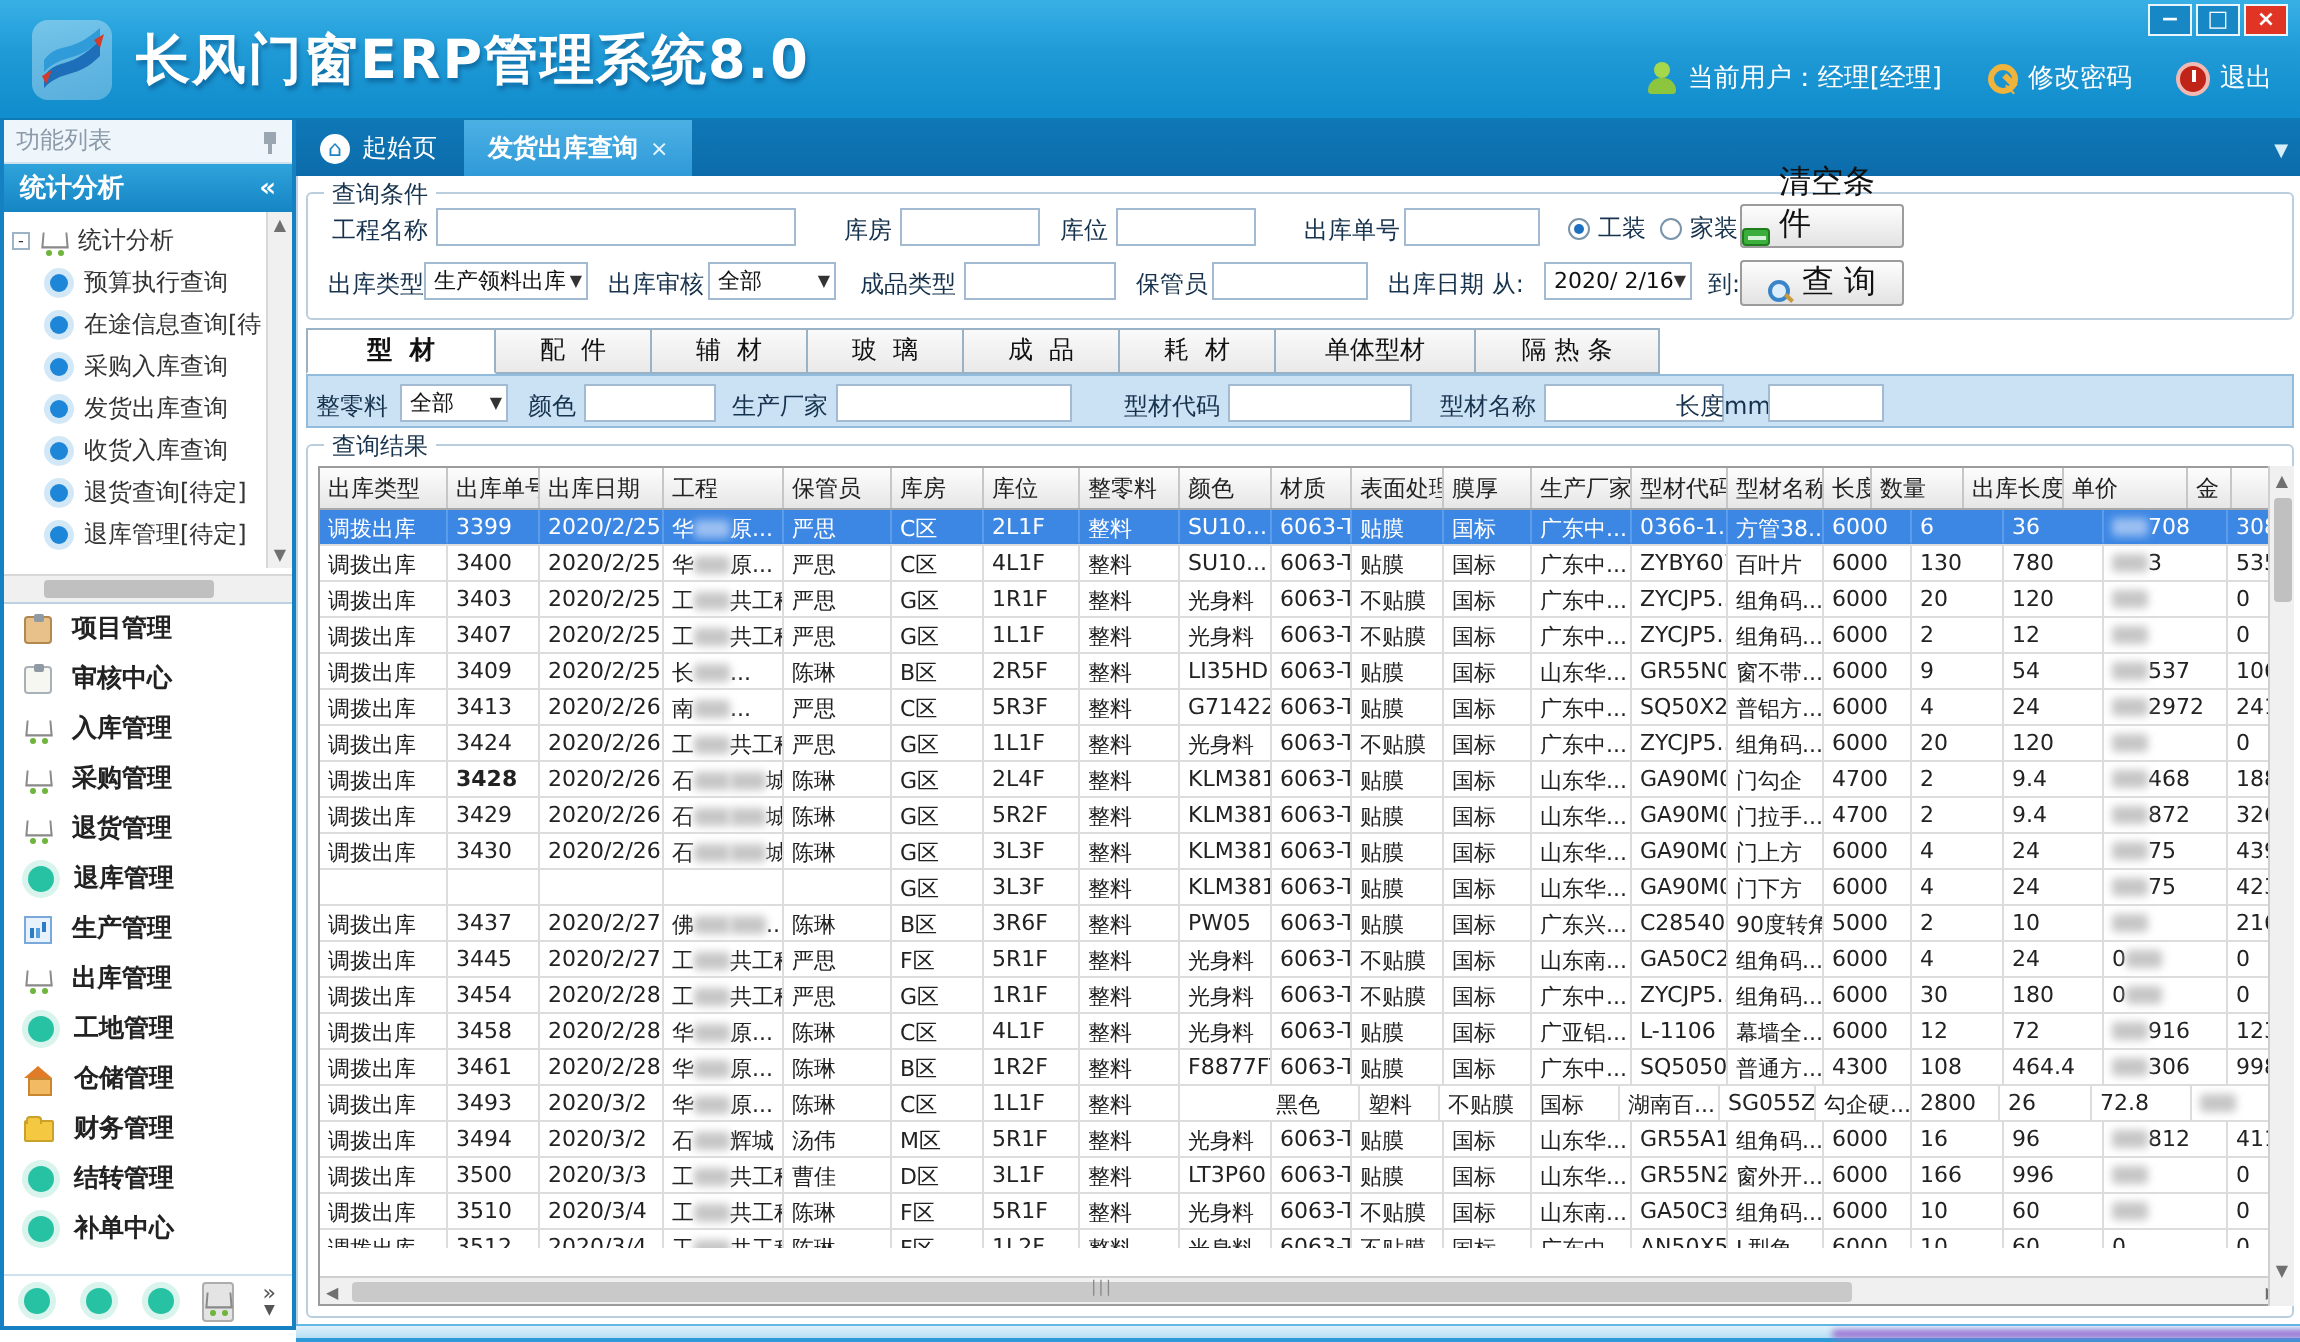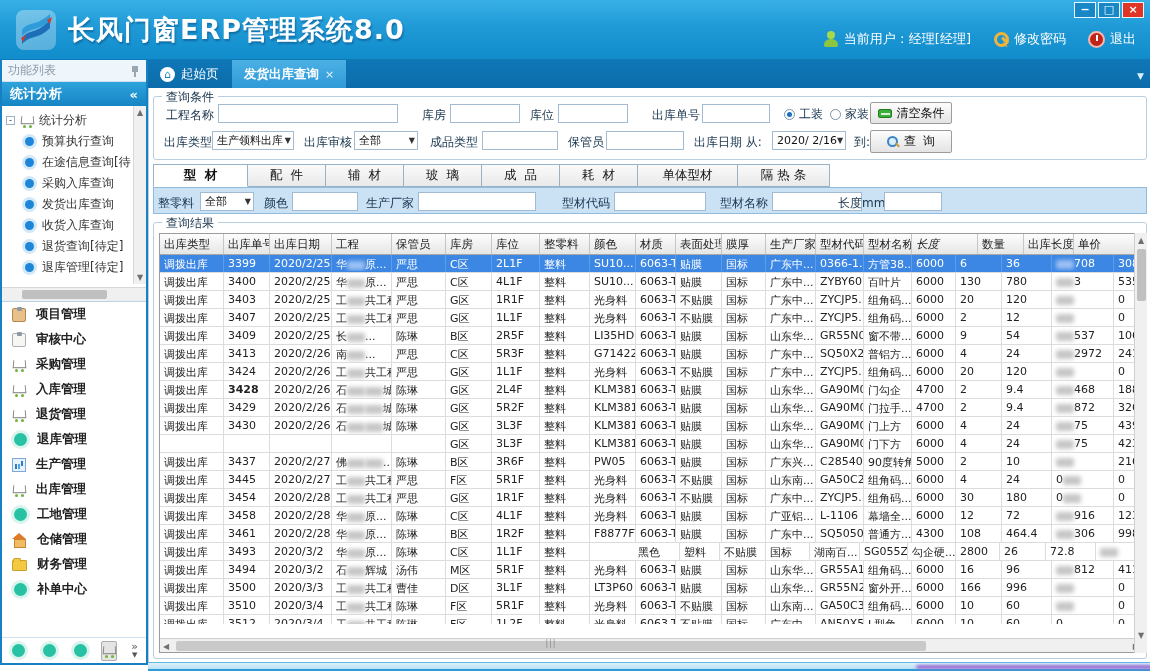--- a/index.html
+++ b/index.html
@@ -86,21 +86,21 @@
   .fs-filters { left:4px; top:8px; width:994px; height:64px; }
   .lbl { position:absolute; font-size:12px; color:#16324c; white-space:nowrap; }
   .inp { position:absolute; height:19px; border:1px solid #a3bbd2; background:#fff; }
   .combo { position:absolute; height:19px; border:1px solid #a3bbd2; background:#fff; font-size:11px; color:#111;
     display:flex; align-items:center; justify-content:space-between; padding:0 2px 0 4px; white-space:nowrap; overflow:hidden; }
   .combo .arr { font-size:8px; color:#333; flex:none; }
   .radio { position:absolute; display:flex; align-items:center; gap:4px; font-size:12px; color:#16324c; }
   .rdot { width:11px; height:11px; border-radius:50%; border:1px solid #7a94aa; background:#fff; position:relative; }
   .rdot.on::before { content:""; position:absolute; left:2px; top:2px; width:5px; height:5px; border-radius:50%; background:#1d6fc0; }
   .btn { position:absolute; height:22px; background:linear-gradient(#fdfdfd,#e3e3e3); border:1px solid #9c9c9c; border-radius:2px;
-    font-size:12px; color:#111; display:flex; align-items:center; justify-content:center; gap:5px;font-family:Liberation Mono, monospace; }
+    font-size:16px; color:#111; display:flex; align-items:flex-end; justify-content:center; gap:5px; }
   .ic-clear { width:14px; height:9px; background:#3cae3c; border:1px solid #1e7e1e; border-radius:2px; position:relative; }
   .ic-clear::before { content:""; position:absolute; left:2px; top:3px; width:9px; height:2px; background:#d8f2d8; }
   .ic-mag { width:12px; height:12px; position:relative; }
   .ic-mag::before { content:""; position:absolute; left:0; top:0; width:7px; height:7px; border:2px solid #3a85c8; border-radius:50%; background:#dceefc; }
   .ic-mag::after { content:""; position:absolute; left:8px; top:8px; width:5px; height:2px; background:#c89a3a; transform:rotate(45deg); }
 
   
   .mat-tabs { position:absolute; left:4px; top:76px; height:23px; display:flex; }
   .mat-tab { height:23px; border:1px solid #9ab2c6; border-left:none; background:linear-gradient(#fafafa,#e9e9e9);
     font-size:12.5px; color:#111; display:flex; align-items:center; justify-content:center; white-space:pre; }
@@ -230,25 +230,25 @@
         <div class="nav-item">
           <span class="mi mi-clipboard"></span>
           <span>项目管理</span>
         </div>
         <div class="nav-item">
           <span class="mi mi-clipboard-light"></span>
           <span>审核中心</span>
         </div>
         <div class="nav-item">
           <span class="mi mi-cart"></span>
+          <span>入库管理</span>
+        </div>
+        <div class="nav-item">
+          <span class="mi mi-cart"></span>
           <span>采购管理</span>
-        </div>
-        <div class="nav-item">
-          <span class="mi mi-cart"></span>
-          <span>入库管理</span>
         </div>
         <div class="nav-item">
           <span class="mi mi-cart"></span>
           <span>退货管理</span>
         </div>
         <div class="nav-item">
           <span class="mi mi-circle"></span>
           <span>退库管理</span>
         </div>
         <div class="nav-item">
@@ -263,20 +263,24 @@
           <span class="mi mi-circle"></span>
           <span>工地管理</span>
         </div>
         <div class="nav-item">
           <span class="mi mi-house"></span>
           <span>仓储管理</span>
         </div>
         <div class="nav-item">
           <span class="mi mi-folder"></span>
           <span>财务管理</span>
+        </div>
+        <div class="nav-item">
+          <span class="mi mi-circle"></span>
+          <span>结转管理</span>
         </div>
         <div class="nav-item">
           <span class="mi mi-circle"></span>
           <span>补单中心</span>
         </div>
       </div>
     <div class="nav-footer">
       <span class="dots3">
         <span class="mi mi-circle"></span>
         <span class="mi mi-circle"></span>
@@ -401,21 +405,21 @@
               <div class="th" style="width: 46px;">库房</div>
               <div class="th" style="width: 48px;">库位</div>
               <div class="th" style="width: 50px;">整零料</div>
               <div class="th" style="width: 46px;">颜色</div>
               <div class="th" style="width: 40px;">材质</div>
               <div class="th" style="width: 46px;">表面处理</div>
               <div class="th" style="width: 44px;">膜厚</div>
               <div class="th" style="width: 50px;">生产厂家</div>
               <div class="th" style="width: 48px;">型材代码</div>
               <div class="th" style="width: 48px;">型材名称</div>
-              <div class="th" style="width: 66px; font-style: italic;">长度</div>
+              <div class="th" style="width: 24px;">长度</div>
               <div class="th" style="width: 46px;">数量</div>
               <div class="th" style="width: 50px;">出库长度</div>
               <div class="th" style="width: 62px;">单价</div>
               <div class="th" style="width: 22px;">金</div>
             </div>
           <div class="grid-body" id="grid-body">
               <div class="tr sel">
                 <div class="td" style="width: 64px;">调拨出库</div>
                 <div class="td" style="width: 46px;">3399</div>
                 <div class="td" style="width: 62px;">2020/2/25</div>

